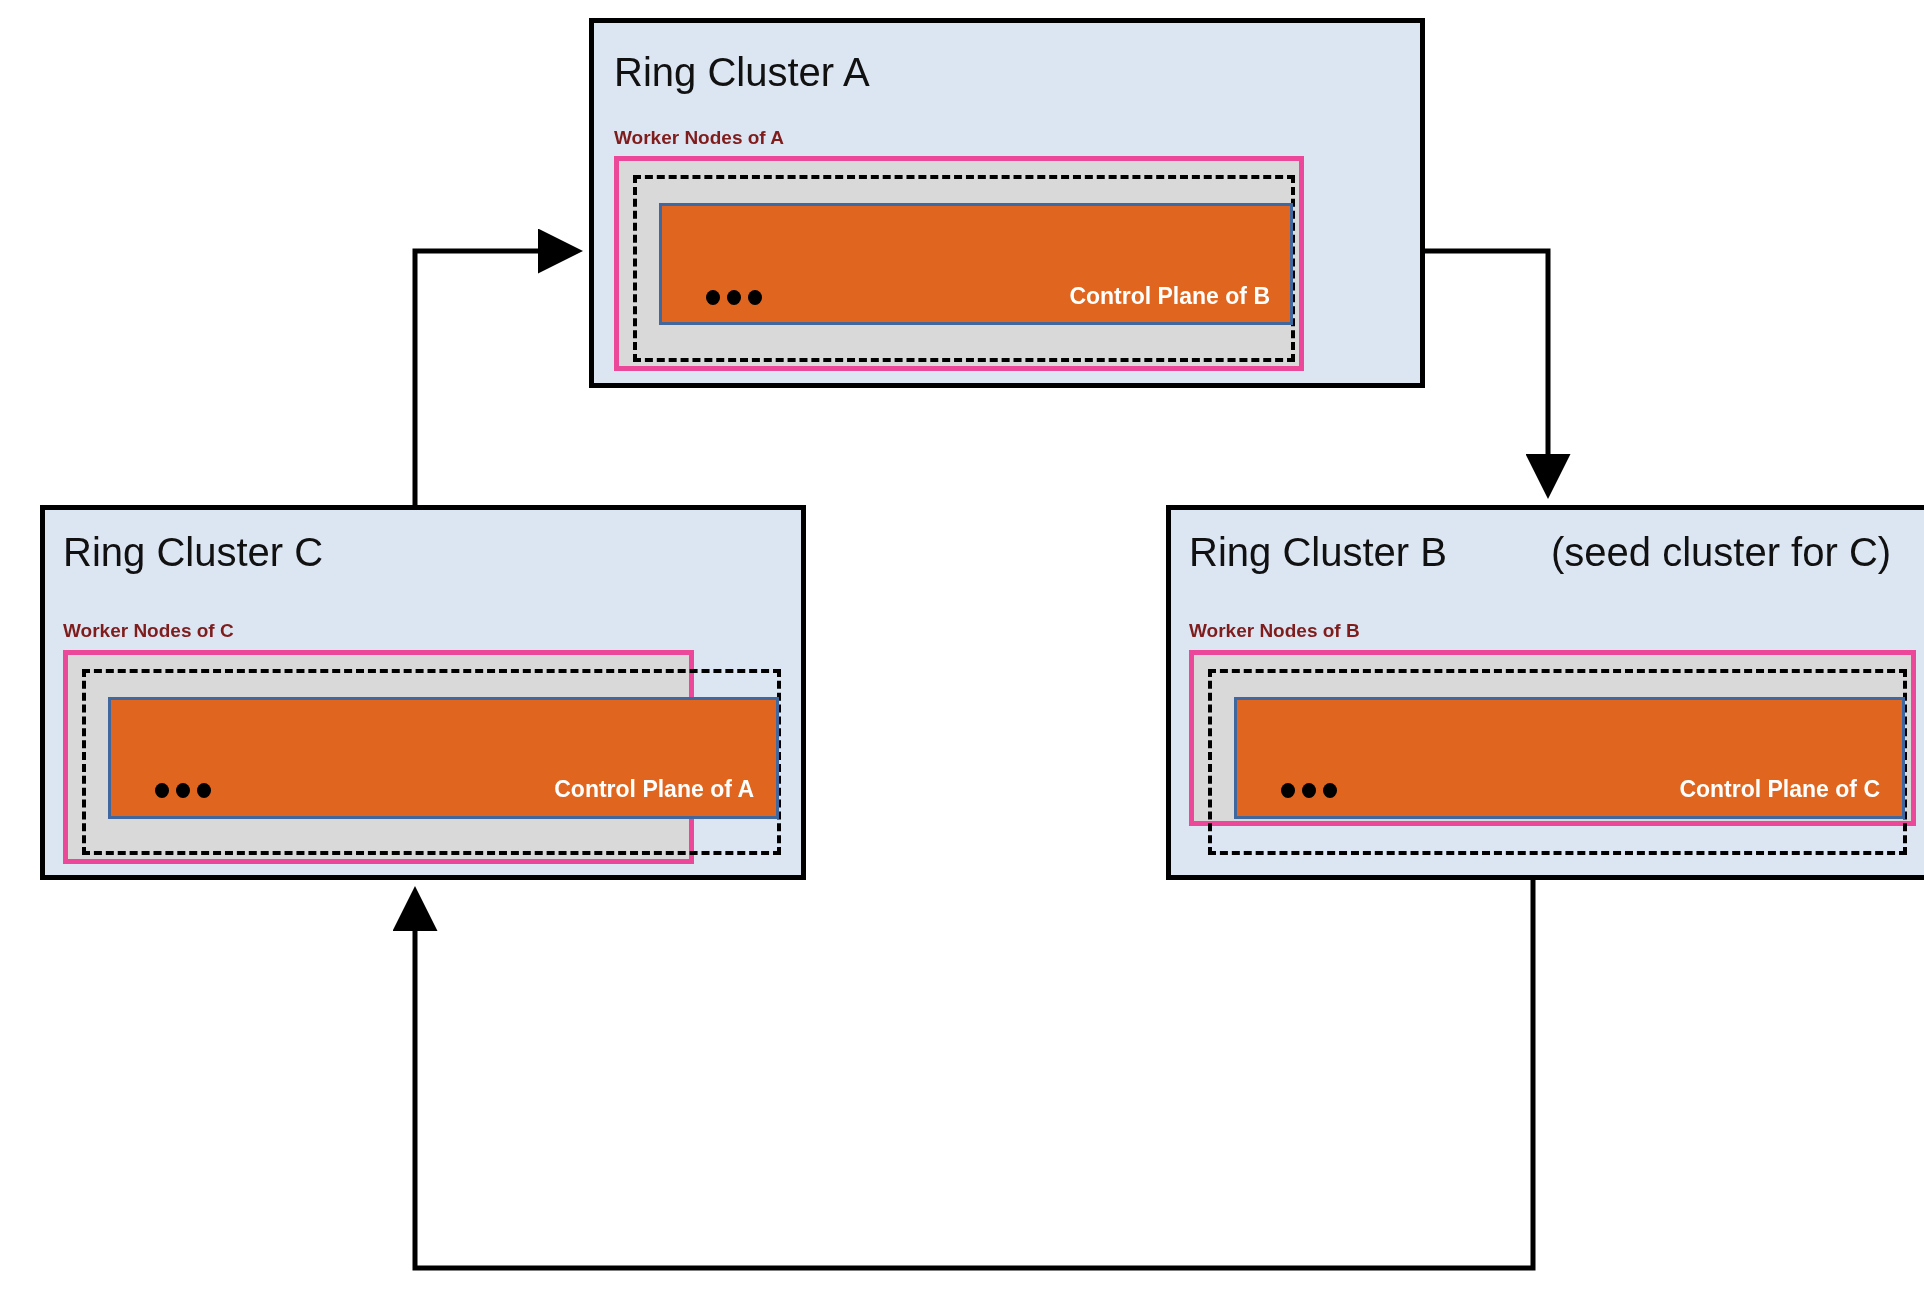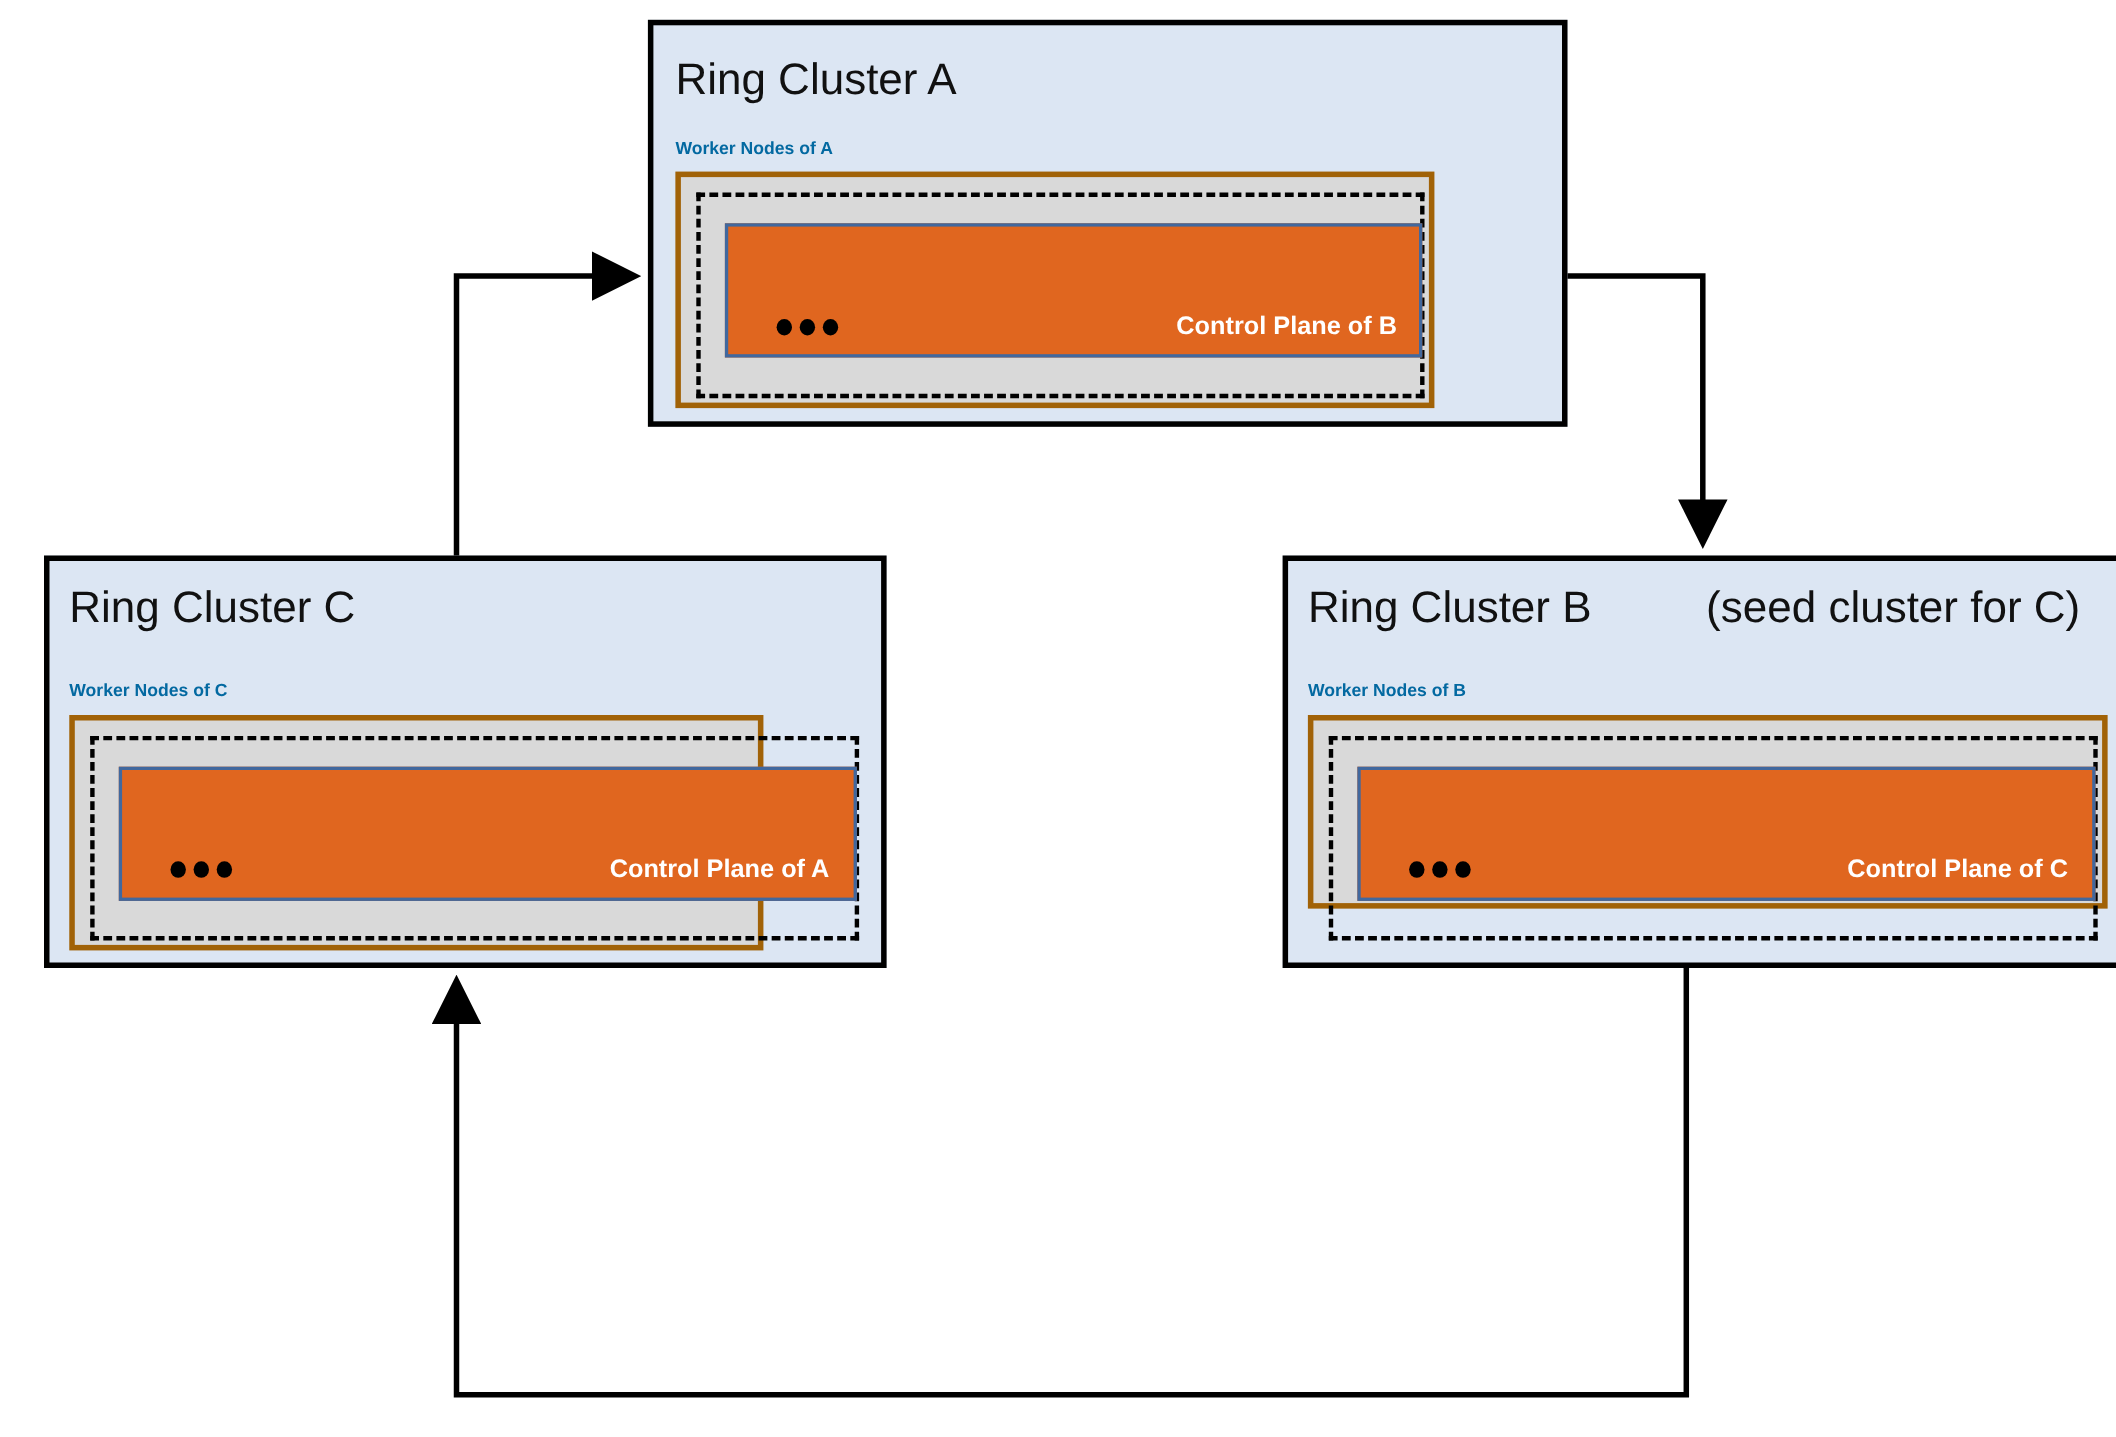--- a/index.html
+++ b/index.html
@@ -8,24 +8,24 @@
   #stage{position:absolute;left:0;top:0;width:1924px;height:1306px;}
 
   
   #arrows{position:absolute;left:0;top:0;width:1924px;height:1306px;z-index:1;}
 
   
   .cluster{position:absolute;z-index:2;background:#dce6f3;border:5px solid #000000;box-sizing:border-box;}
   .cluster-title{position:absolute;white-space:nowrap;color:#111;font-weight:400;}
   .ct-name{font-size:40px;letter-spacing:0px;}
   .ct-seed{font-size:40px;letter-spacing:0px;}
-  .worker-label{position:absolute;font-size:16px;font-weight:bold;color:#0369a1;white-space:nowrap;}
+  .worker-label{position:absolute;font-size:19px;font-weight:bold;color:#7f1d1d;white-space:nowrap;}
 
   
-  .nodebox{position:absolute;background:#d9d9d9;border:5px solid #a16207;box-sizing:border-box;}
+  .nodebox{position:absolute;background:#d9d9d9;border:5px solid #ec4899;box-sizing:border-box;}
   
   .dashbox{position:absolute;border:4px dashed #000000;box-sizing:border-box;}
   
   .cplane{position:absolute;background:#e0661f;border:3px solid #41689e;box-sizing:border-box;}
   .dots{position:absolute;display:flex;gap:7px;align-items:center;}
   .dots i{display:block;width:14px;height:15px;border-radius:50%;background:#000;}
   .cplabel{position:absolute;color:#ffffff;font-weight:bold;font-size:23px;white-space:nowrap;}
 
   
   #cluster-a{left:589px;top:18px;width:836px;height:370px;}

